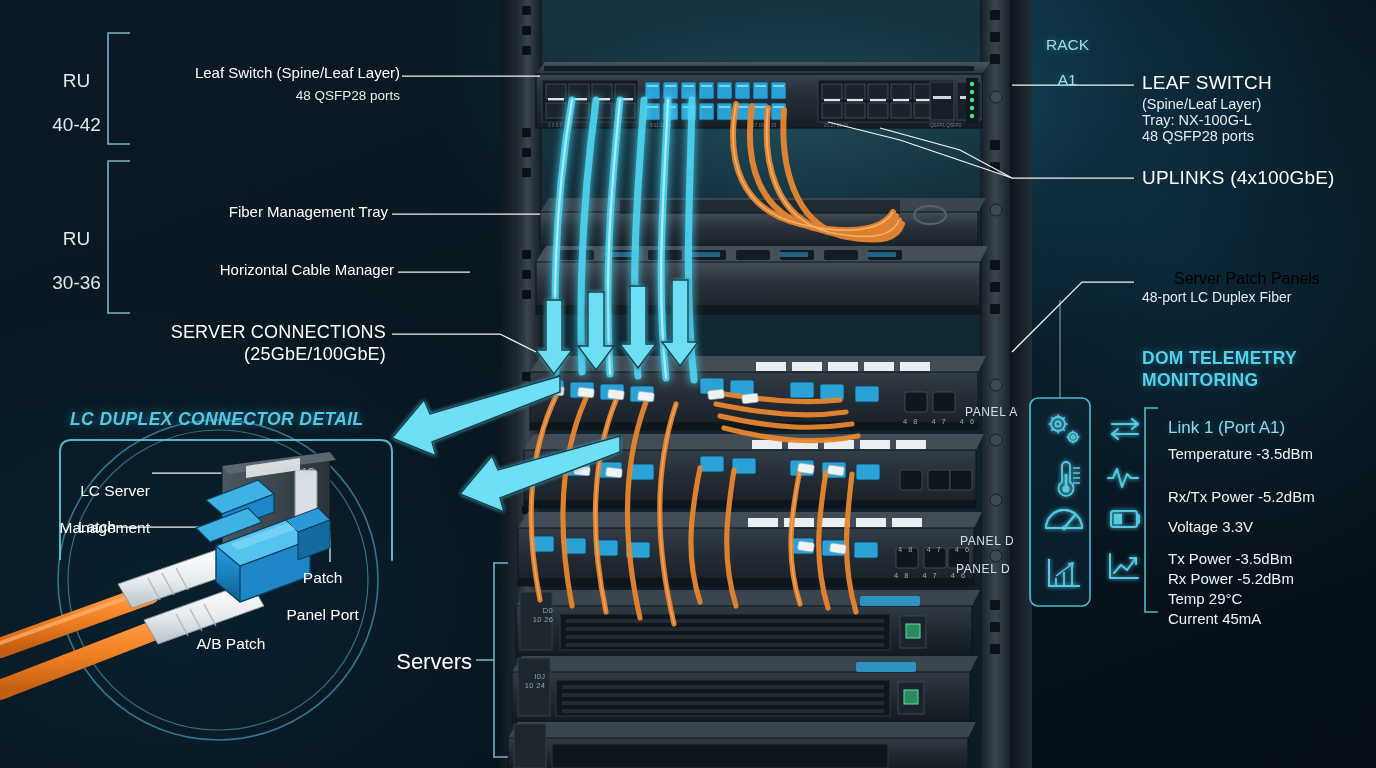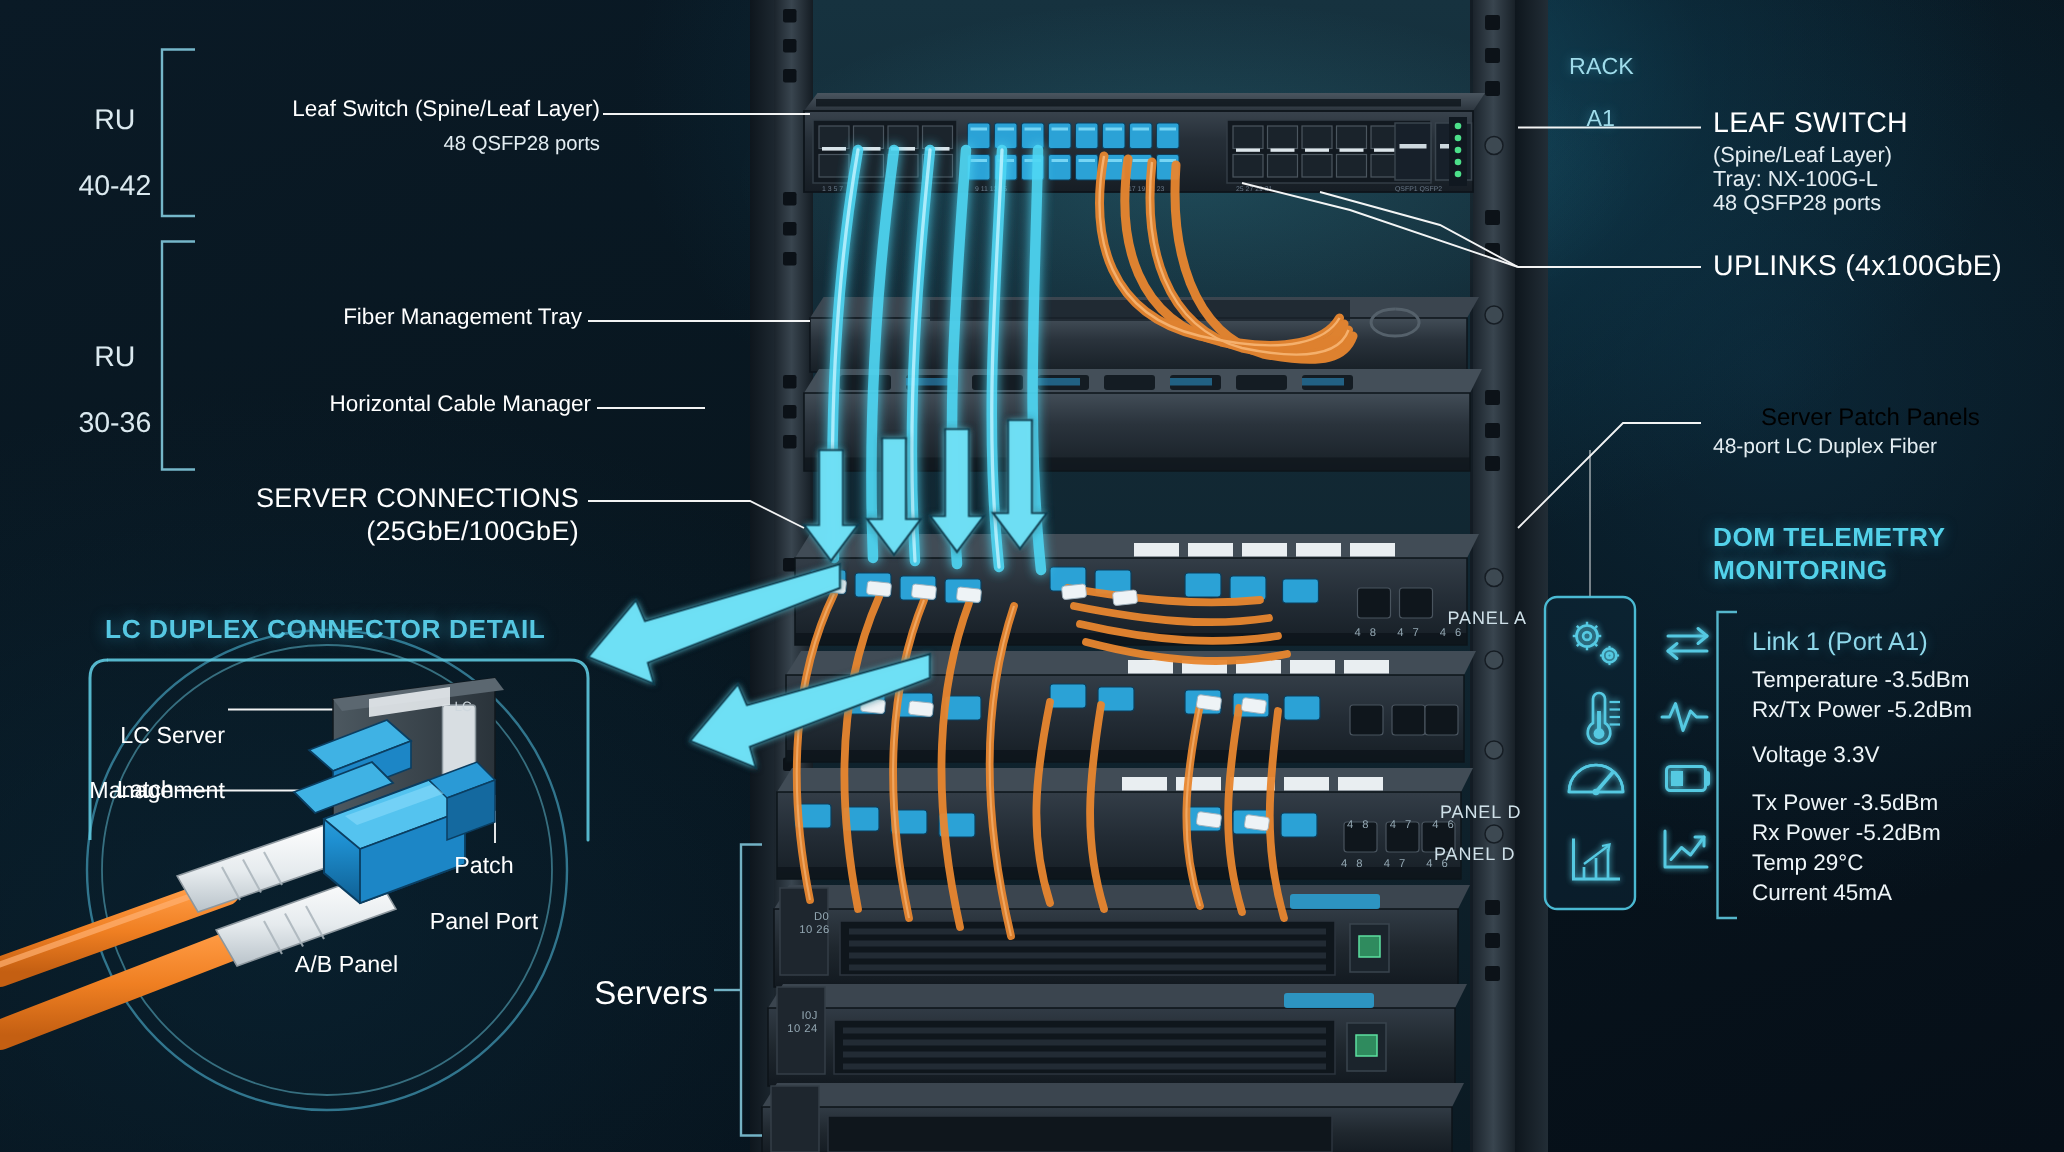--- a/index.html
+++ b/index.html
@@ -28,21 +28,21 @@
   .t-lbl   { font-size: 15px; }
   .t-lbl-s { font-size: 13.5px; color: #e3edf2; }
   .t-caps  { font-size: 18px; letter-spacing: .2px; }
   .t-ru    { font-size: 19px; color: #dbe9ef; text-align: center; line-height: 1.15; }
   .t-rack  { font-size: 15.5px; color: #9fdcea; text-align: center; line-height: 1.15;
              text-shadow: 0 0 7px rgba(80,200,230,.45); }
   .t-panel { font-size: 12px; color: #cfe0e8; letter-spacing: .6px; }
   .t-cyan-h{ font-size: 17.5px; font-weight: bold; color: #53d2ea; letter-spacing: .3px;
              line-height: 1.25; text-shadow: 0 0 9px rgba(60,190,225,.5); }
   .t-dethdr{ font-size: 17.5px; font-weight: bold; color: #56c7e2; letter-spacing: .4px;
-             text-shadow: 0 0 10px rgba(60,190,225,.55); }
+             text-shadow: 0 0 10px rgba(60,190,225,.55); font-style: italic; }
   .t-link  { font-size: 17px; color: #8fd8ea; text-shadow: 0 0 7px rgba(70,190,225,.35); }
   .t-tel   { font-size: 15px; color: #eef5f8; line-height: 1.33; }
   .t-det   { font-size: 15.5px; color: #ffffff; line-height: 1.2; }
   .t-srv   { font-size: 22px; }
   .t-micro { font-size: 7.5px; color: #93a7b2; letter-spacing: .3px; }
   .right-al{ text-align: right; }
   .cent-al { text-align: center; }
 </style>
 </head>
 <body>
@@ -687,21 +687,21 @@
 
   <div style="position:absolute; left:1142px; top:348px;">
     <div class="t-cyan-h">DOM TELEMETRY</div>
     <div class="t-cyan-h">MONITORING</div>
   </div>
 
   <div class="txt t-link" style="left:1168px; top:418px;">Link 1 (Port A1)</div>
 
   <div style="position:absolute; left:1168px; top:444px;">
     <div class="t-tel">Temperature -3.5dBm</div>
-    <div class="t-tel" style="margin-top:0;">Rx/Tx Power -5.2dBm</div>
+    <div class="t-tel" style="margin-top:23px;">Rx/Tx Power -5.2dBm</div>
     <div class="t-tel" style="margin-top:10px;">Voltage 3.3V</div>
     <div class="t-tel" style="margin-top:12px;">Tx Power -3.5dBm</div>
     <div class="t-tel">Rx Power -5.2dBm</div>
     <div class="t-tel">Temp  29°C</div>
     <div class="t-tel">Current  45mA</div>
   </div>
 
   <svg class="lyr" viewBox="0 0 1376 768">
     <g stroke="#5ad3ec" stroke-width="1.8" fill="none" filter="url(#fGlowS)" opacity=".95">
 
@@ -804,20 +804,20 @@
 
   <div class="txt t-dethdr" style="left:70px; top:409px;">LC DUPLEX CONNECTOR DETAIL</div>
 
   <div class="txt t-det right-al" style="left:0px; top:463px; width:150px;">
     <span>LC Server</span><br>
     <span>Management</span>
   </div>
 
   <div class="txt t-det right-al" style="left:0px; top:518px; width:116px;">Latch</div>
 
-  <div class="txt t-det cent-al" style="left:166px; top:635px; width:130px;">A/B Panel</div>
+  <div class="txt t-det cent-al" style="left:166px; top:635px; width:130px;">A/B Patch</div>
 
   <div class="txt t-det cent-al" style="left:250px; top:550px; width:128px;">
     <span>Patch</span><br>
     <span>Panel Port</span>
   </div>
 
 </div>
 
 </body></html>

